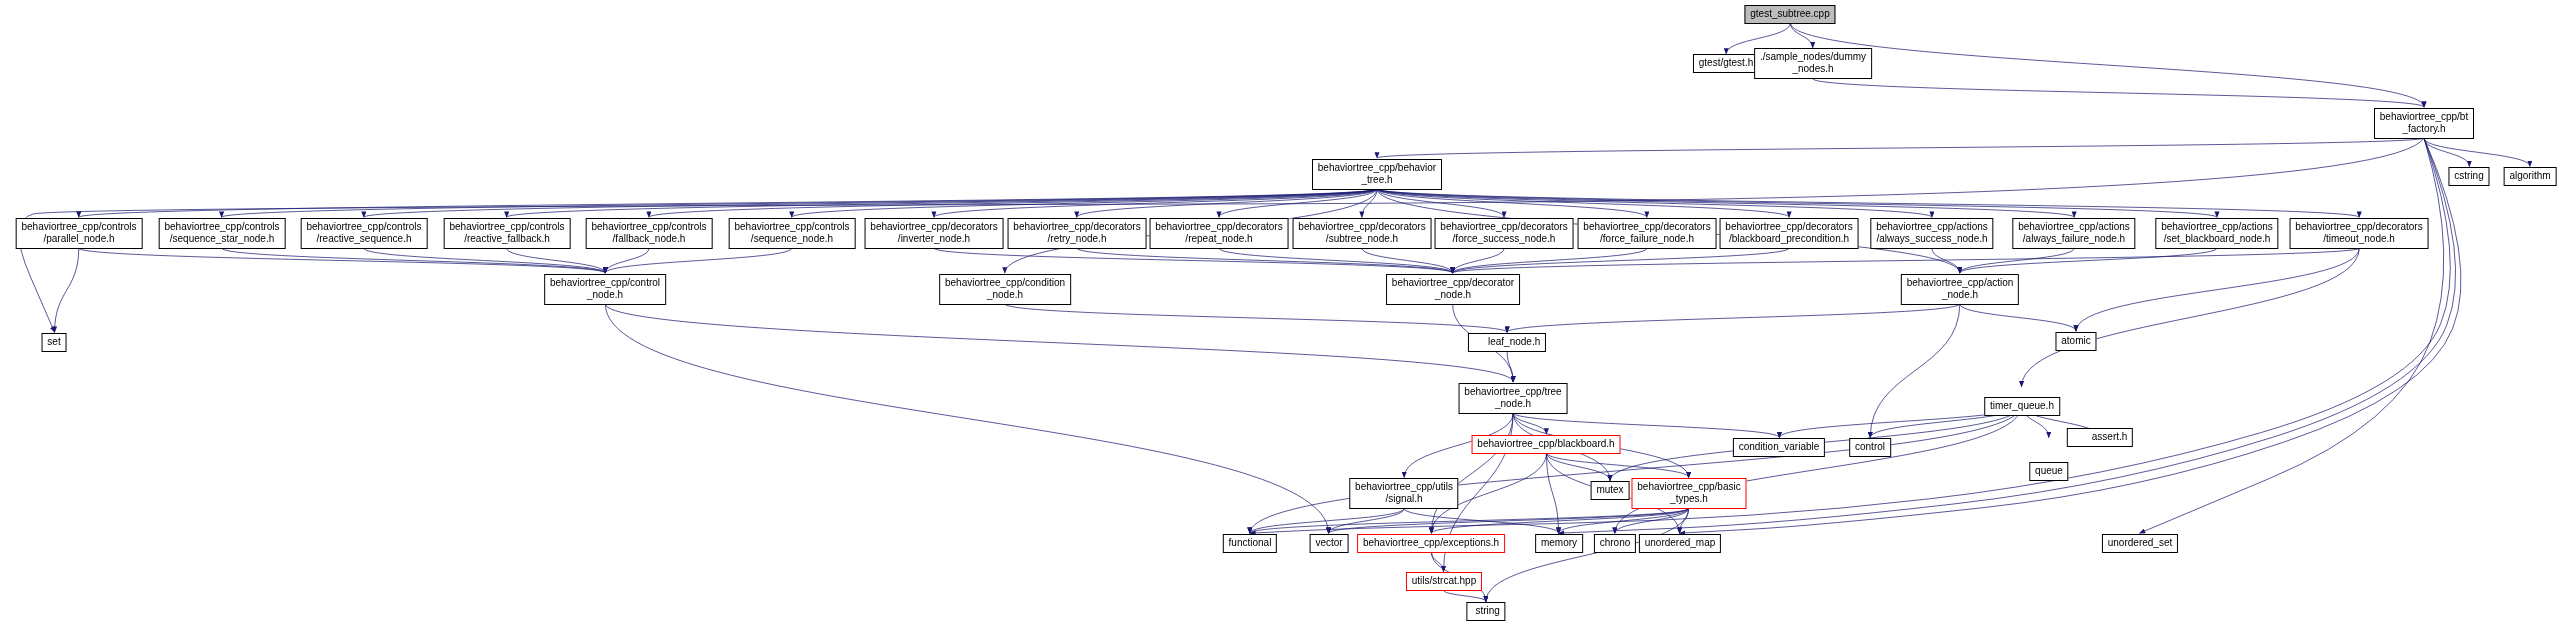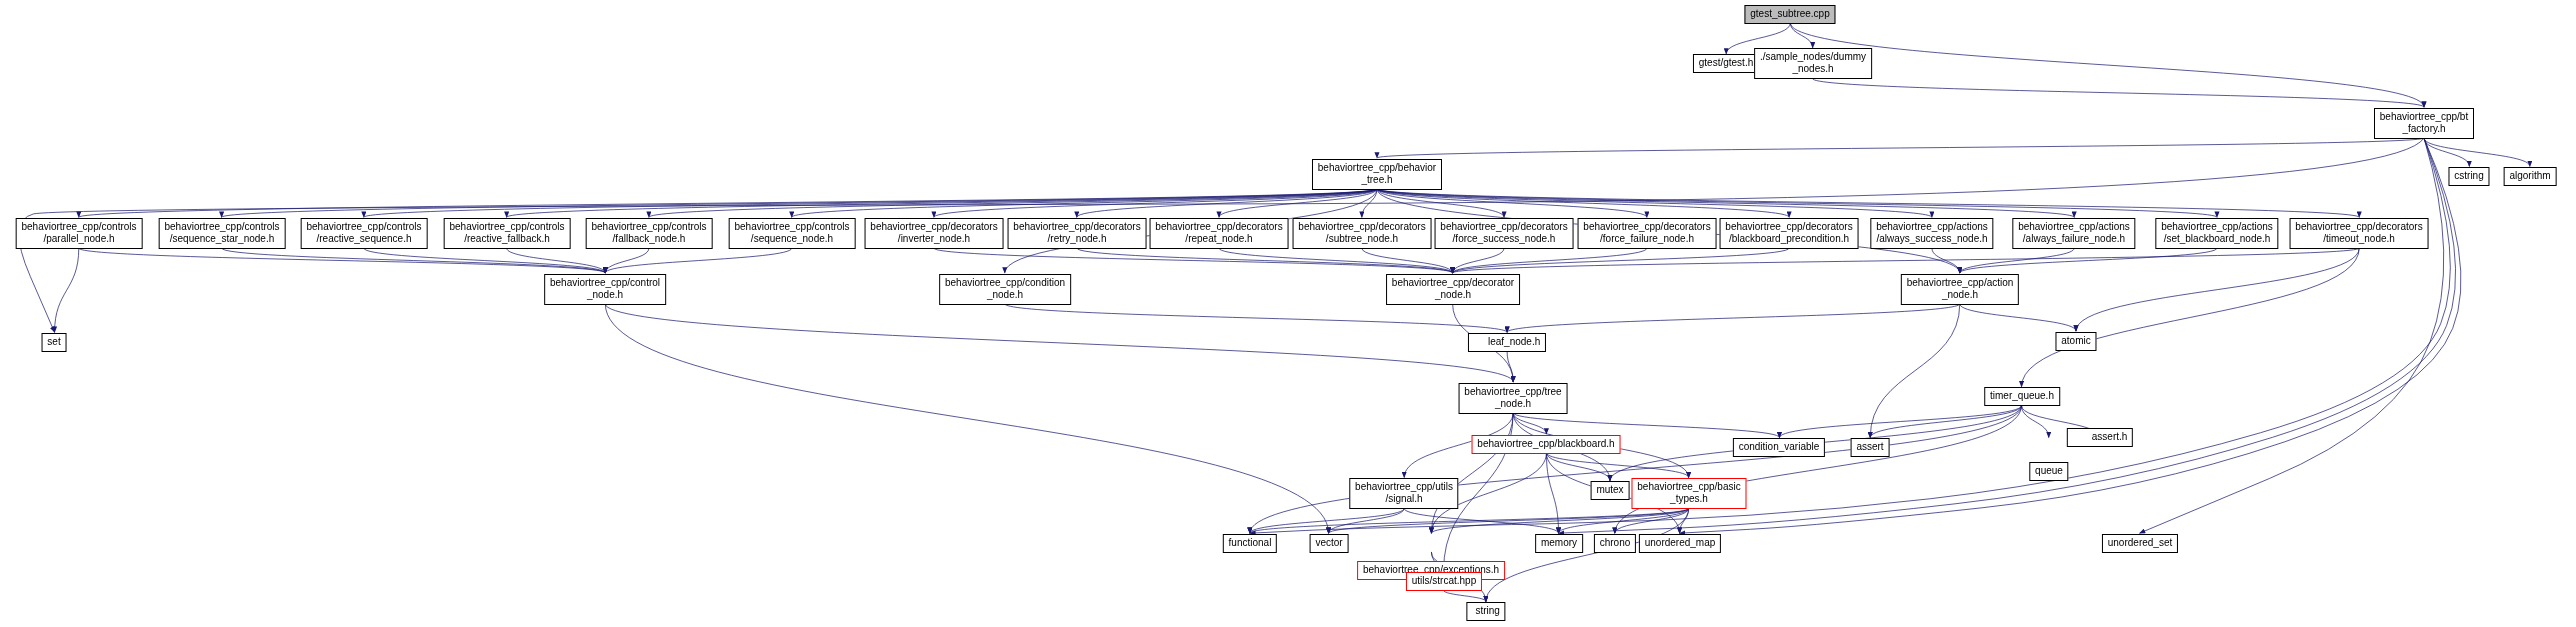--- a/index.html
+++ b/index.html
@@ -169,34 +169,34 @@
     <div class="node" style="left: 1005px; top: 274px;">behaviortree_cpp/condition
 _node.h</div>
     <div class="node" style="left: 1453px; top: 274px;">behaviortree_cpp/decorator
 _node.h</div>
     <div class="node" style="left: 1960px; top: 274px;">behaviortree_cpp/action
 _node.h</div>
     <div class="node" style="left: 2076px; top: 332px;">atomic</div>
     <div class="node" style="left: 1507px; top: 333px; padding-left: 19px;">leaf_node.h</div>
     <div class="node" style="left: 1513px; top: 383px;">behaviortree_cpp/tree
 _node.h</div>
-    <div class="node" style="left: 2022px; top: 387px;">timer_queue.h</div>
+    <div class="node" style="left: 2022px; top: 397px;">timer_queue.h</div>
     <div class="node" style="left: 1779px; top: 438px;">condition_variable</div>
-    <div class="node" style="left: 1870px; top: 438px;">assert</div>
+    <div class="node" style="left: 1870px; top: 438px;">control</div>
     <div class="node" style="left: 2049px; top: 438px; margin-top: 24px;">queue</div>
     <div class="node" style="left: 2100px; top: 428px; padding-left: 24px;">assert.h</div>
     <div class="node truncated" style="left: 1546px; top: 435px;">behaviortree_cpp/blackboard.h</div>
     <div class="node" style="left: 1610px; top: 481px;">mutex</div>
     <div class="node truncated" style="left: 1689px; top: 478px;">behaviortree_cpp/basic
 _types.h</div>
     <div class="node" style="left: 1404px; top: 478px;">behaviortree_cpp/utils
 /signal.h</div>
     <div class="node" style="left: 1250px; top: 534px;">functional</div>
     <div class="node" style="left: 1329px; top: 534px;">vector</div>
-    <div class="node truncated" style="left: 1431px; top: 534px; margin-top: 27px;">behaviortree_cpp/exceptions.h</div>
+    <div class="node truncated" style="left: 1431px; top: 534px;">behaviortree_cpp/exceptions.h</div>
     <div class="node" style="left: 1559px; top: 534px;">memory</div>
     <div class="node" style="left: 1615px; top: 534px;">chrono</div>
     <div class="node" style="left: 1680px; top: 534px;">unordered_map</div>
     <div class="node" style="left: 2140px; top: 534px;">unordered_set</div>
     <div class="node truncated" style="left: 1444px; top: 572px;">utils/strcat.hpp</div>
     <div class="node" style="left: 1486px; top: 602px; padding-left: 8px;">string</div>
   </div>
 
 
 </body></html>

